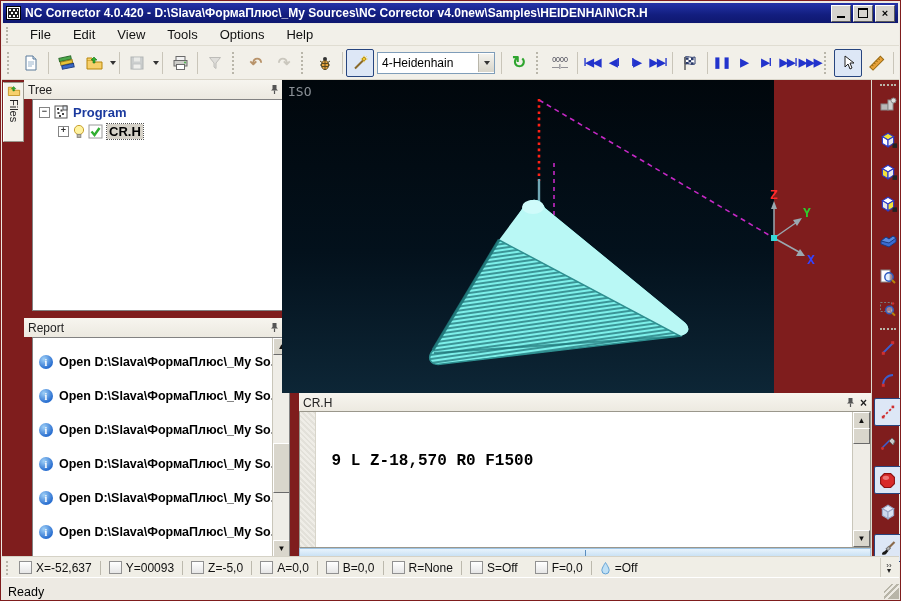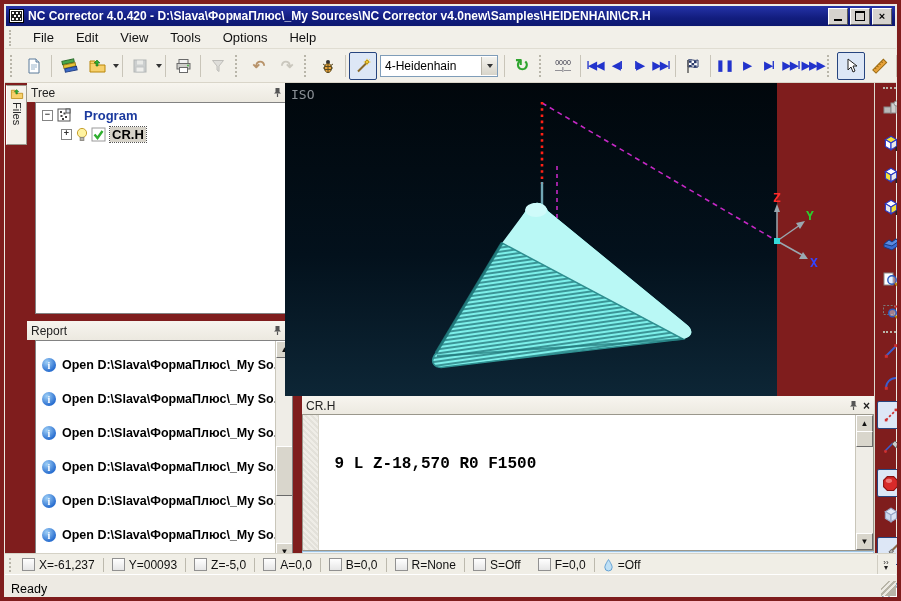--- a/index.html
+++ b/index.html
@@ -1,16 +1,16 @@
 <!DOCTYPE html>
 <html><head>
 <meta charset="utf-8">
 <style>
   html,body{margin:0;padding:0;background:#777;font-family:"Liberation Sans",sans-serif;}
-  #window{position:relative;width:901px;height:601px;background:#EDEAE3;border:4px solid #7f1d1d;box-sizing:border-box;overflow:hidden;}
+  #window{position:relative;width:901px;height:601px;background:#EDEAE3;border:1px solid #7f1d1d;box-sizing:border-box;overflow:hidden;}
   
   .titlebar{position:absolute;left:2px;top:2px;right:2px;height:20px;background:linear-gradient(180deg,#2433a8 0%,#121d7e 60%,#0e1870 100%);display:flex;align-items:center;padding:0 3px;color:#fff;}
   .app-icon{width:15px;height:14px;margin-right:4px;flex:0 0 auto;}
   .title-text{font-size:12px;font-weight:bold;white-space:nowrap;overflow:hidden;flex:1;}
   .win-btns{display:flex;gap:2px;margin-left:4px;}
   .wbtn{width:18px;height:15px;background:#D6D3CE;border:1px solid;border-color:#fff #5a5a5a #5a5a5a #fff;display:flex;align-items:center;justify-content:center;font-size:10px;color:#000;line-height:1;}
   .wbtn .minglyph{display:block;width:8px;height:2px;background:#000;margin-top:8px;}
   .wbtn .maxglyph{display:block;width:8px;height:7px;border:1px solid #000;border-top-width:2px;}
   .wbtn.close{font-weight:bold;font-size:11px;}
   
@@ -37,21 +37,21 @@
   .files-tab{position:absolute;left:1px;top:2px;width:19px;height:56px;background:#F4F2EB;border:1px solid #9b988d;border-left-color:#fff;display:flex;flex-direction:column;align-items:center;padding-top:2px;}
   .files-tab .vlabel{writing-mode:vertical-rl;font-size:11px;color:#222;margin-top:2px;}
   
   .panel-hdr{height:19px;display:flex;align-items:center;font-size:12px;color:#222;padding:0 4px;background:linear-gradient(#F7F5EF,#ECE9E0);}
   .hdr-tools{margin-left:auto;display:flex;align-items:center;gap:5px;}
   .hdr-x{font-size:12px;font-weight:bold;color:#222;line-height:1;}
   .panel.tree{position:absolute;left:22px;top:0;width:271px;height:233px;}
   .tree-body{position:absolute;left:8px;right:5px;top:19px;bottom:2px;background:#fff;border:1px solid #828282;overflow:hidden;}
   .trow{display:flex;align-items:center;height:17px;margin-top:4px;font-size:13px;font-weight:bold;}
   .expander{width:9px;height:9px;border:1px solid #848484;background:#fff;font-size:9px;line-height:7px;text-align:center;color:#333;margin:0 4px 0 6px;flex:0 0 auto;}
-  .tree-label-root{color:#1b3a9e;margin-left:8px;}
+  .tree-label-root{color:#1b3a9e;}
   .tree-label-sel{color:#000;background:#D6D2C8;outline:1px dotted #555;padding:0 2px;}
   .panel.report{position:absolute;left:22px;top:238px;width:271px;height:241px;}
   .report-body{position:absolute;left:8px;right:5px;top:19px;bottom:1px;background:#fff;border:1px solid #828282;overflow:hidden;}
   .rrow{display:flex;align-items:center;height:20px;margin:14px 0 0 6px;font-size:12.5px;font-weight:bold;color:#000;white-space:nowrap;}
   .info-ic{width:14px;height:14px;border-radius:50%;background:radial-gradient(circle at 35% 30%,#9fd0f7,#2a6fd0 70%);color:#fff;font-size:10px;font-weight:bold;font-family:"Liberation Serif",serif;display:flex;align-items:center;justify-content:center;margin-right:6px;flex:0 0 auto;}
   
   .vscroll{position:absolute;top:0;right:0;width:16px;bottom:0;background:#EFEDE7;border-left:1px solid #c9c6ba;}
   .sbtn{position:absolute;left:0;width:15px;height:15px;background:#D9D6CC;border:1px solid;border-color:#fff #6a6a6a #6a6a6a #fff;display:flex;align-items:center;justify-content:center;font-size:8px;color:#111;}
   .sthumb{position:absolute;left:0;width:15px;background:#D9D6CC;border:1px solid;border-color:#fff #6a6a6a #6a6a6a #fff;}
   .vsplit{position:absolute;left:293px;top:0;width:4px;bottom:0;}
@@ -594,21 +594,21 @@
           </svg>
       </span>
 
     </div>
   </div>
 
   <div class="statusbar">
     <span class="sgrip"></span>
     <span class="sitem">
         <span class="scheck"></span>
-        <span>X=-61,237</span>
+        <span>X=-52,637</span>
       </span>
     <span class="ssep"></span>
     <span class="sitem">
         <span class="scheck"></span>
         <span>Y=00093</span>
       </span>
     <span class="ssep"></span>
     <span class="sitem">
         <span class="scheck"></span>
         <span>Z=-5,0</span>

